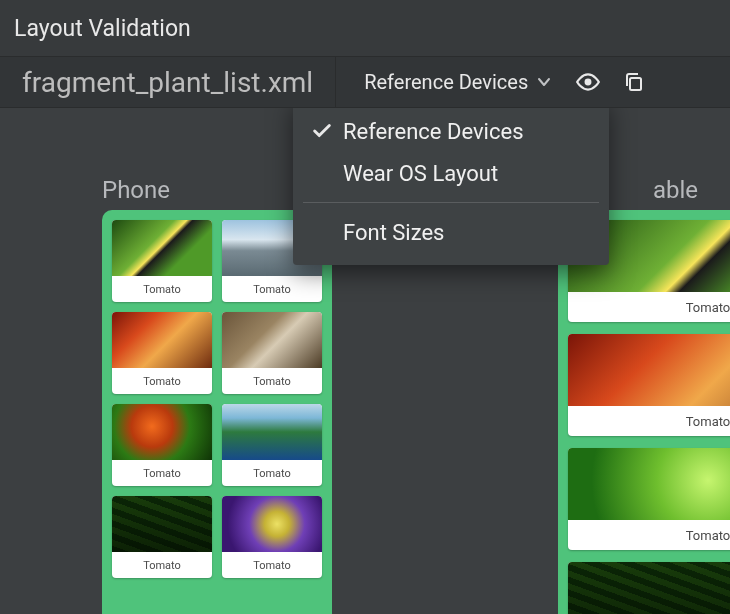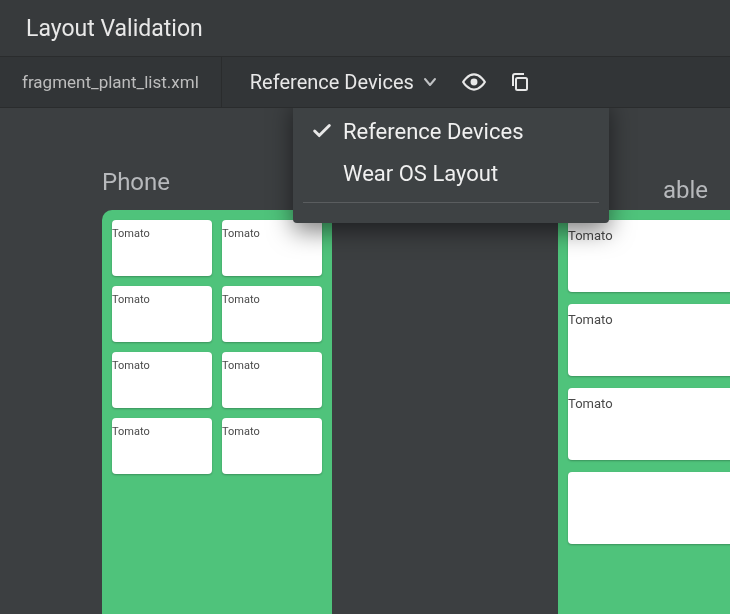--- a/index.html
+++ b/index.html
@@ -12,39 +12,39 @@
     --text-label:#b7b9bc;
     --dropdown-bg:#3e4244;
     --dropdown-text:#f0f0f0;
     --preview-green:#4fc37b;
     --card-bg:#ffffff;
     --card-text:#4a4a4a;
     --divider:#5a5d5f;
   }
   html,body{margin:0;padding:0;width:730px;height:614px;overflow:hidden;font-family:-apple-system,"Segoe UI",Roboto,Arial,sans-serif;background:var(--bg-darker);}
   .panel{width:730px;height:614px;background:var(--bg-dark);display:flex;flex-direction:column;}
-  .title-bar{height:56px;display:flex;align-items:center;padding:0 26px;background:var(--panel-header);border-bottom:1px solid #2a2c2d;}
+  .title-bar{height:56px;display:flex;align-items:center;padding:0 14px;background:var(--panel-header);border-bottom:1px solid #2a2c2d;}
   .title-bar .title{color:var(--text-light);font-size:23px;font-weight:400;}
   .toolbar{height:50px;display:flex;align-items:center;background:var(--toolbar-bg);border-bottom:1px solid #2a2c2d;position:relative;}
-  .tab{height:50px;display:flex;align-items:center;padding:0 22px;color:var(--text-dim);font-size:17px;border-right:1px solid #2a2c2d;}
+  .tab{height:50px;display:flex;align-items:center;padding:0 22px;color:var(--text-dim);font-size:28px;border-right:1px solid #2a2c2d;}
   .dd-trigger{height:50px;display:flex;align-items:center;gap:8px;padding:0 16px 0 28px;color:var(--text-light);font-size:20px;cursor:pointer;}
   .dd-trigger .chev{display:inline-block;}
   .dd-trigger .chev svg{display:block;}
   .tool-icons{display:flex;align-items:center;gap:18px;margin-left:6px;}
   .tool-icons .ico{color:var(--text-light);display:flex;align-items:center;justify-content:center;width:28px;height:28px;}
   .content{flex:1;position:relative;overflow:hidden;background:var(--bg-dark);}
   .preview-label{position:absolute;color:var(--text-label);font-size:24px;font-weight:400;}
-  .preview-phone-label{left:102px;top:60px;}
-  .preview-foldable-label{right:22px;top:68px;}
+  .preview-phone-label{left:102px;top:68px;}
+  .preview-foldable-label{right:32px;top:68px;}
   .device-frame{position:absolute;background:var(--preview-green);border-radius:10px;padding:10px;box-sizing:border-box;}
   .phone-frame{left:102px;top:102px;width:230px;height:520px;}
   .foldable-frame{left:558px;top:102px;width:300px;height:520px;}
   .card-grid{display:grid;grid-template-columns:1fr 1fr;gap:10px;}
   .fold-grid{display:flex;flex-direction:column;gap:12px;}
-  .card{background:var(--card-bg);border-radius:4px;overflow:hidden;display:flex;box-shadow:0 1px 2px rgba(0,0,0,.25);}
+  .card{background:var(--card-bg);border-radius:4px;overflow:hidden;display:flex;flex-direction:column;box-shadow:0 1px 2px rgba(0,0,0,.25);}
   .card .img{height:56px;}
   .fold-grid .card .img{height:72px;}
   .card .lbl{height:26px;display:flex;align-items:center;justify-content:center;font-size:11px;color:var(--card-text);}
   .fold-grid .card .lbl{height:30px;font-size:13px;}
   
   .img-caterpillar{background:linear-gradient(135deg,#1d4a10 0%,#6fb035 40%,#f7e55a 48%,#1b1b1b 52%,#4f9a28 70%);}
   .img-city{background:linear-gradient(180deg,#9ec3df 0%,#d9e6ef 35%,#7a8a93 55%,#5a6a72 100%);}
   .img-maple{background:linear-gradient(135deg,#7a1508 0%,#d8491c 30%,#f0a84a 55%,#6e2b0f 100%);}
   .img-bark{background:linear-gradient(135deg,#6a553a 0%,#9a8462 40%,#d7cbb4 55%,#4b3a24 100%);}
   .img-leaf{background:radial-gradient(circle at 40% 40%,#f26b1d 0%,#b93a0d 30%,#2c7a14 55%,#0f3306 100%);}
@@ -163,16 +163,20 @@
               <path d="M4 12l5 5L20 6" fill="none" stroke="#e8e8e8" stroke-width="3.2" stroke-linecap="round" stroke-linejoin="round"></path>
             </svg>
         </span>
         <span>Reference Devices</span>
       </div>
       <div class="dd-item">
         <span class="check"></span>
         <span>Wear OS Layout</span>
       </div>
       <div class="dd-divider"></div>
+      <div class="dd-item">
+        <span class="check"></span>
+        <span>Font Sizes</span>
+      </div>
     </div>
 
   </div>
 </div>
 
 </body></html>

